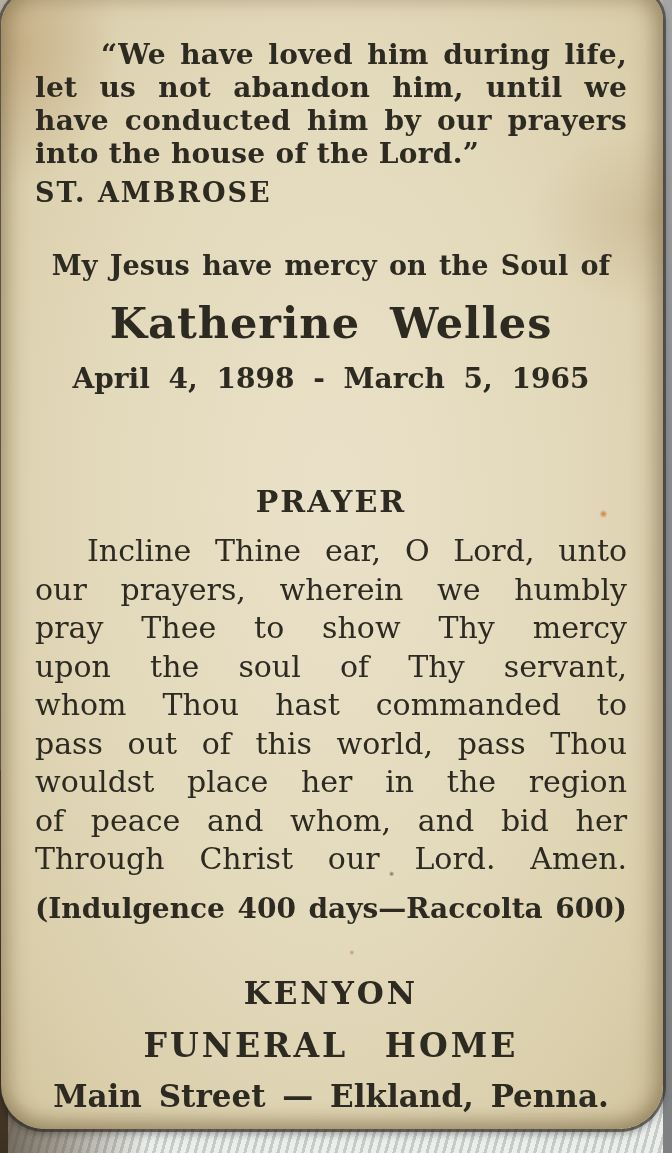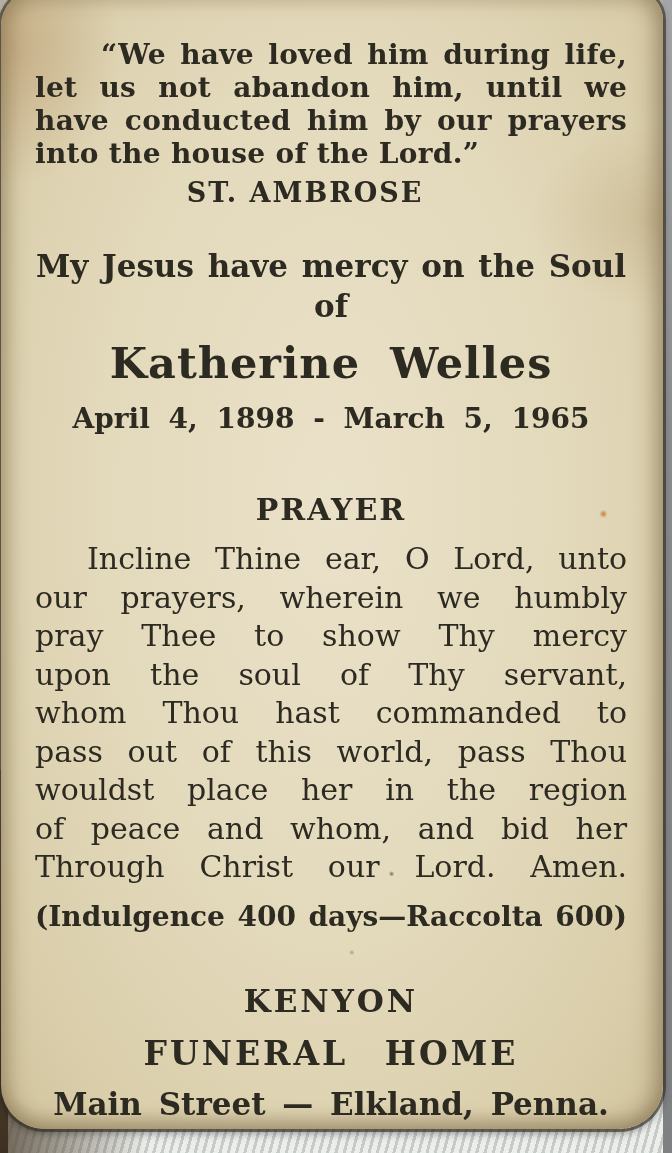--- a/index.html
+++ b/index.html
@@ -47,42 +47,42 @@
   }
 
   .content { position:relative; padding:48px 36px 0 34px; }
 
   .quote { font-size:28px; line-height:33px; font-weight:700; letter-spacing:0.3px; }
   .jline { text-align:justify; text-align-last:justify; }
   .indent-quote { padding-left:66px; }
   .lastline { text-align-last:left; }
 
   .attribution {
-    font-size:27px; font-weight:700; text-align:center;
+    font-size:27px; font-weight:700; text-align:left;
     padding-right:52px; letter-spacing:2px; margin-top:6px; line-height:34px;
   }
 
   .dedication {
-    font-size:31px; font-weight:700; text-align:center;
+    font-size:27px; font-weight:700; text-align:center;
     margin-top:36px; word-spacing:3px; line-height:40px;
   }
 
   .name {
     font-size:43px; font-weight:700; text-align:center;
     margin-top:12px; letter-spacing:1px; word-spacing:14px; line-height:50px;
   }
 
   .dates {
     font-size:28px; font-weight:700; text-align:center;
     margin-top:12px; word-spacing:9px; line-height:38px;
   }
 
   .prayer-heading {
     font-size:30px; font-weight:700; text-align:center;
-    margin-top:54px; letter-spacing:2px; line-height:36px;
+    margin-top:86px; letter-spacing:2px; line-height:36px;
   }
 
   .prayer { font-size:30px; line-height:38.5px; font-weight:400; margin-top:12px; }
   .indent-prayer { padding-left:52px; }
 
   .indulgence {
     font-size:28px; font-weight:700; margin-top:12px; line-height:36px;
     text-align:justify; text-align-last:justify;
   }
 

